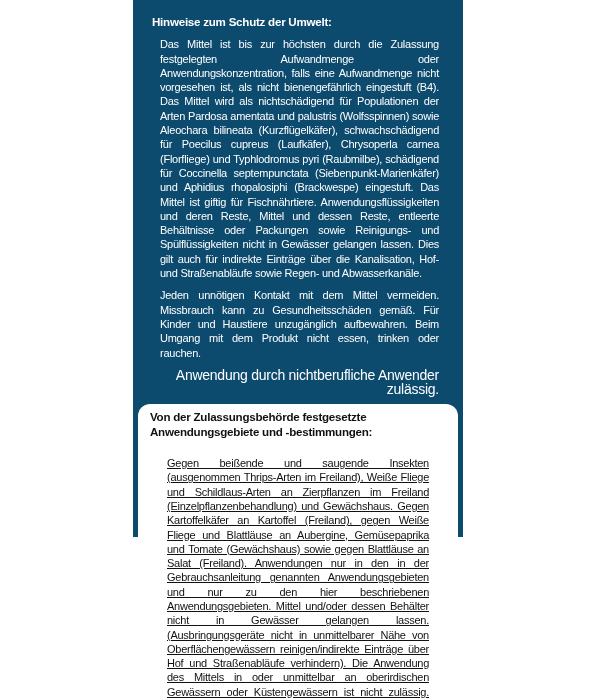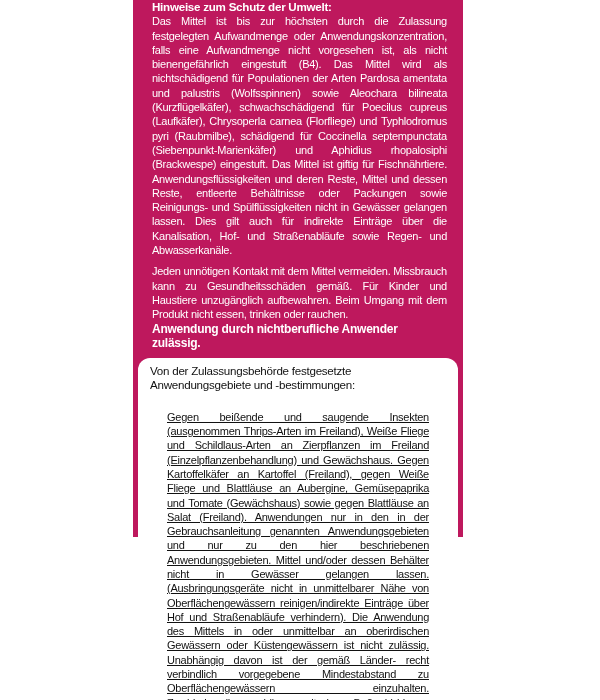--- a/index.html
+++ b/index.html
@@ -16,61 +16,61 @@
     width: 600px;
     height: 700px;
     background: #ffffff;
   }
   .band {
     position: absolute;
     left: 133px;
     top: 0;
     width: 330px;
     height: 537px;
-    background: #be185d;
+    background: #0c4a6e;
     color: #ffffff;
     box-sizing: border-box;
-    padding-top: 0;
+    padding-top: 15px;
   }
   .sec {
     padding: 0 16px 0 19px;
   }
   .sec h3 {
     margin: 0;
     font-size: 11.6px;
     line-height: 14.3px;
     font-weight: bold;
     letter-spacing: -0.25px;
   }
   .sec p {
-    margin: 0;
+    margin: 8px;
     font-size: 11px;
     line-height: 14.3px;
     letter-spacing: -0.25px;
     text-align: justify;
     hyphens: none;
   }
   .sec p.bold-note {
-    font-weight: bold;
-    text-align: left;
-    font-size: 12px;
+    font-weight: normal;
+    text-align: right;
+    font-size: 14px;
   }
   .sec-anwender { margin-top: 7px; }
   .whitebox {
     margin: 8px 5px 0 5px;
     background: #ffffff;
     color: #111111;
     border-radius: 12px;
     padding: 6px 12px 9px 12px;
   }
   .whitebox h3 {
     margin: 0;
     font-size: 11.6px;
     line-height: 14.3px;
-    font-weight: normal;
+    font-weight: bold;
     letter-spacing: -0.25px;
   }
   .whitebox p {
     margin: 17px;
     font-size: 11px;
     line-height: 14.3px;
     letter-spacing: -0.25px;
     text-align: justify;
     hyphens: none;
     text-decoration: underline;

